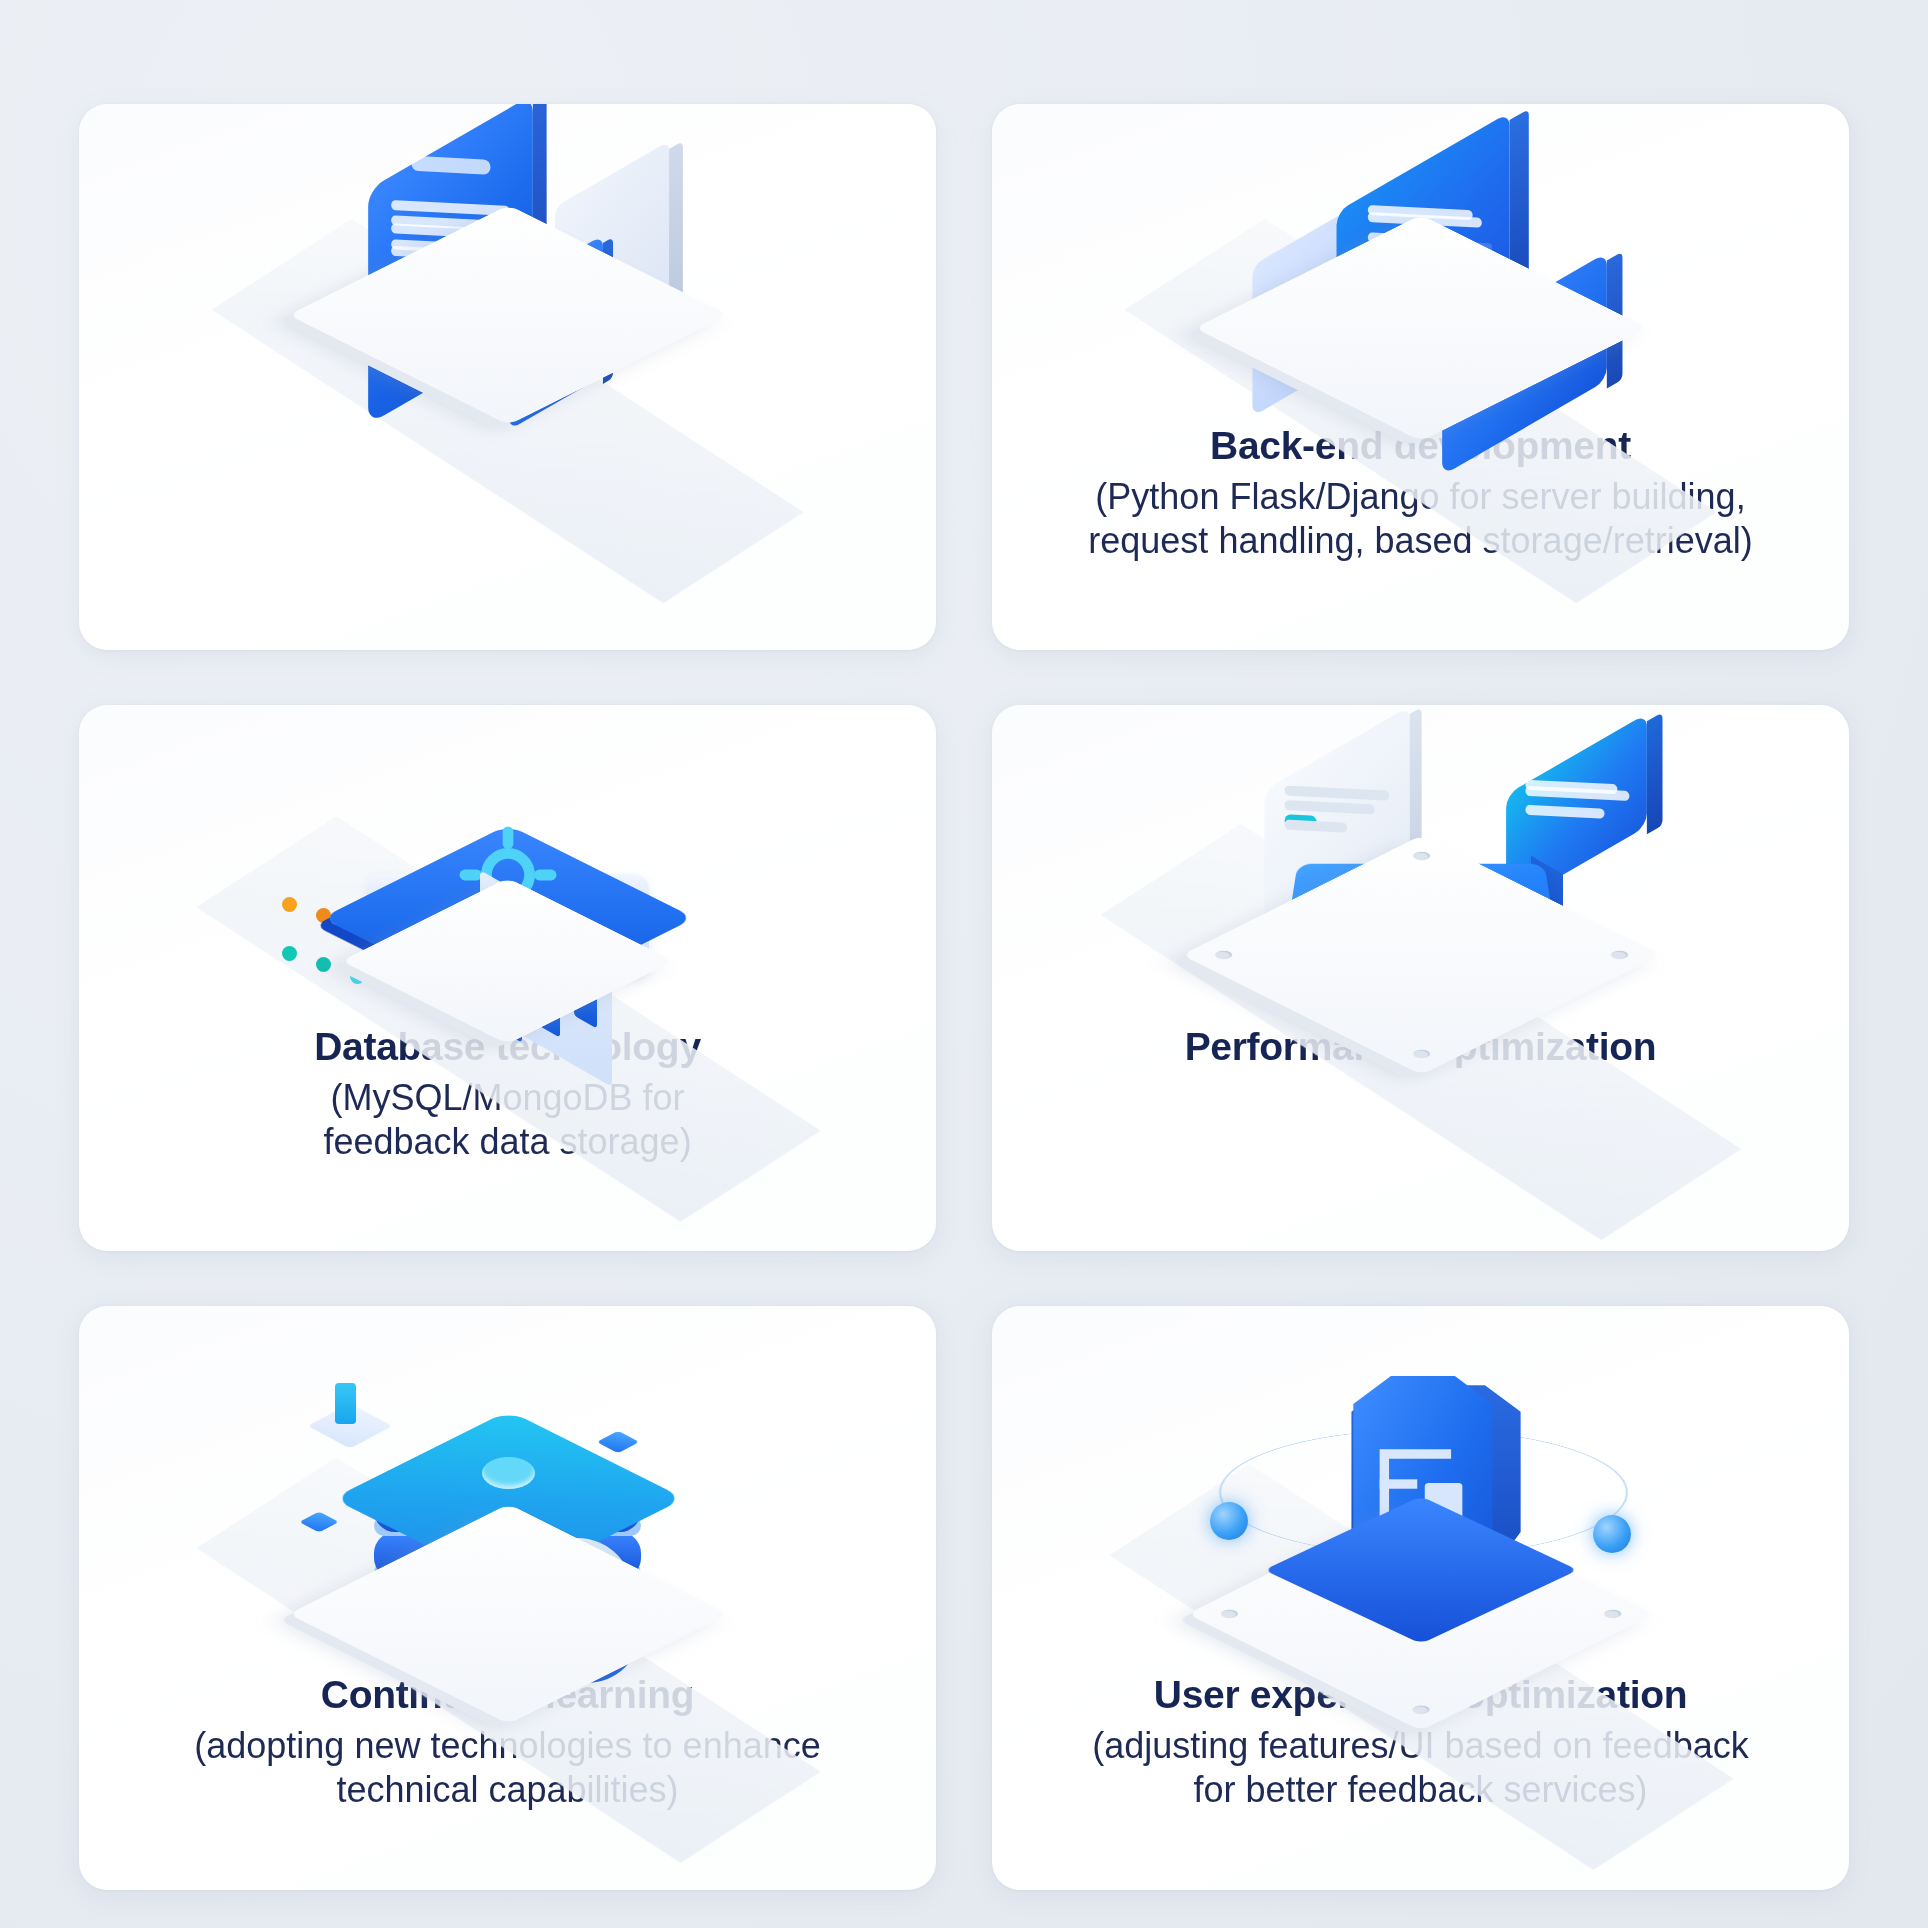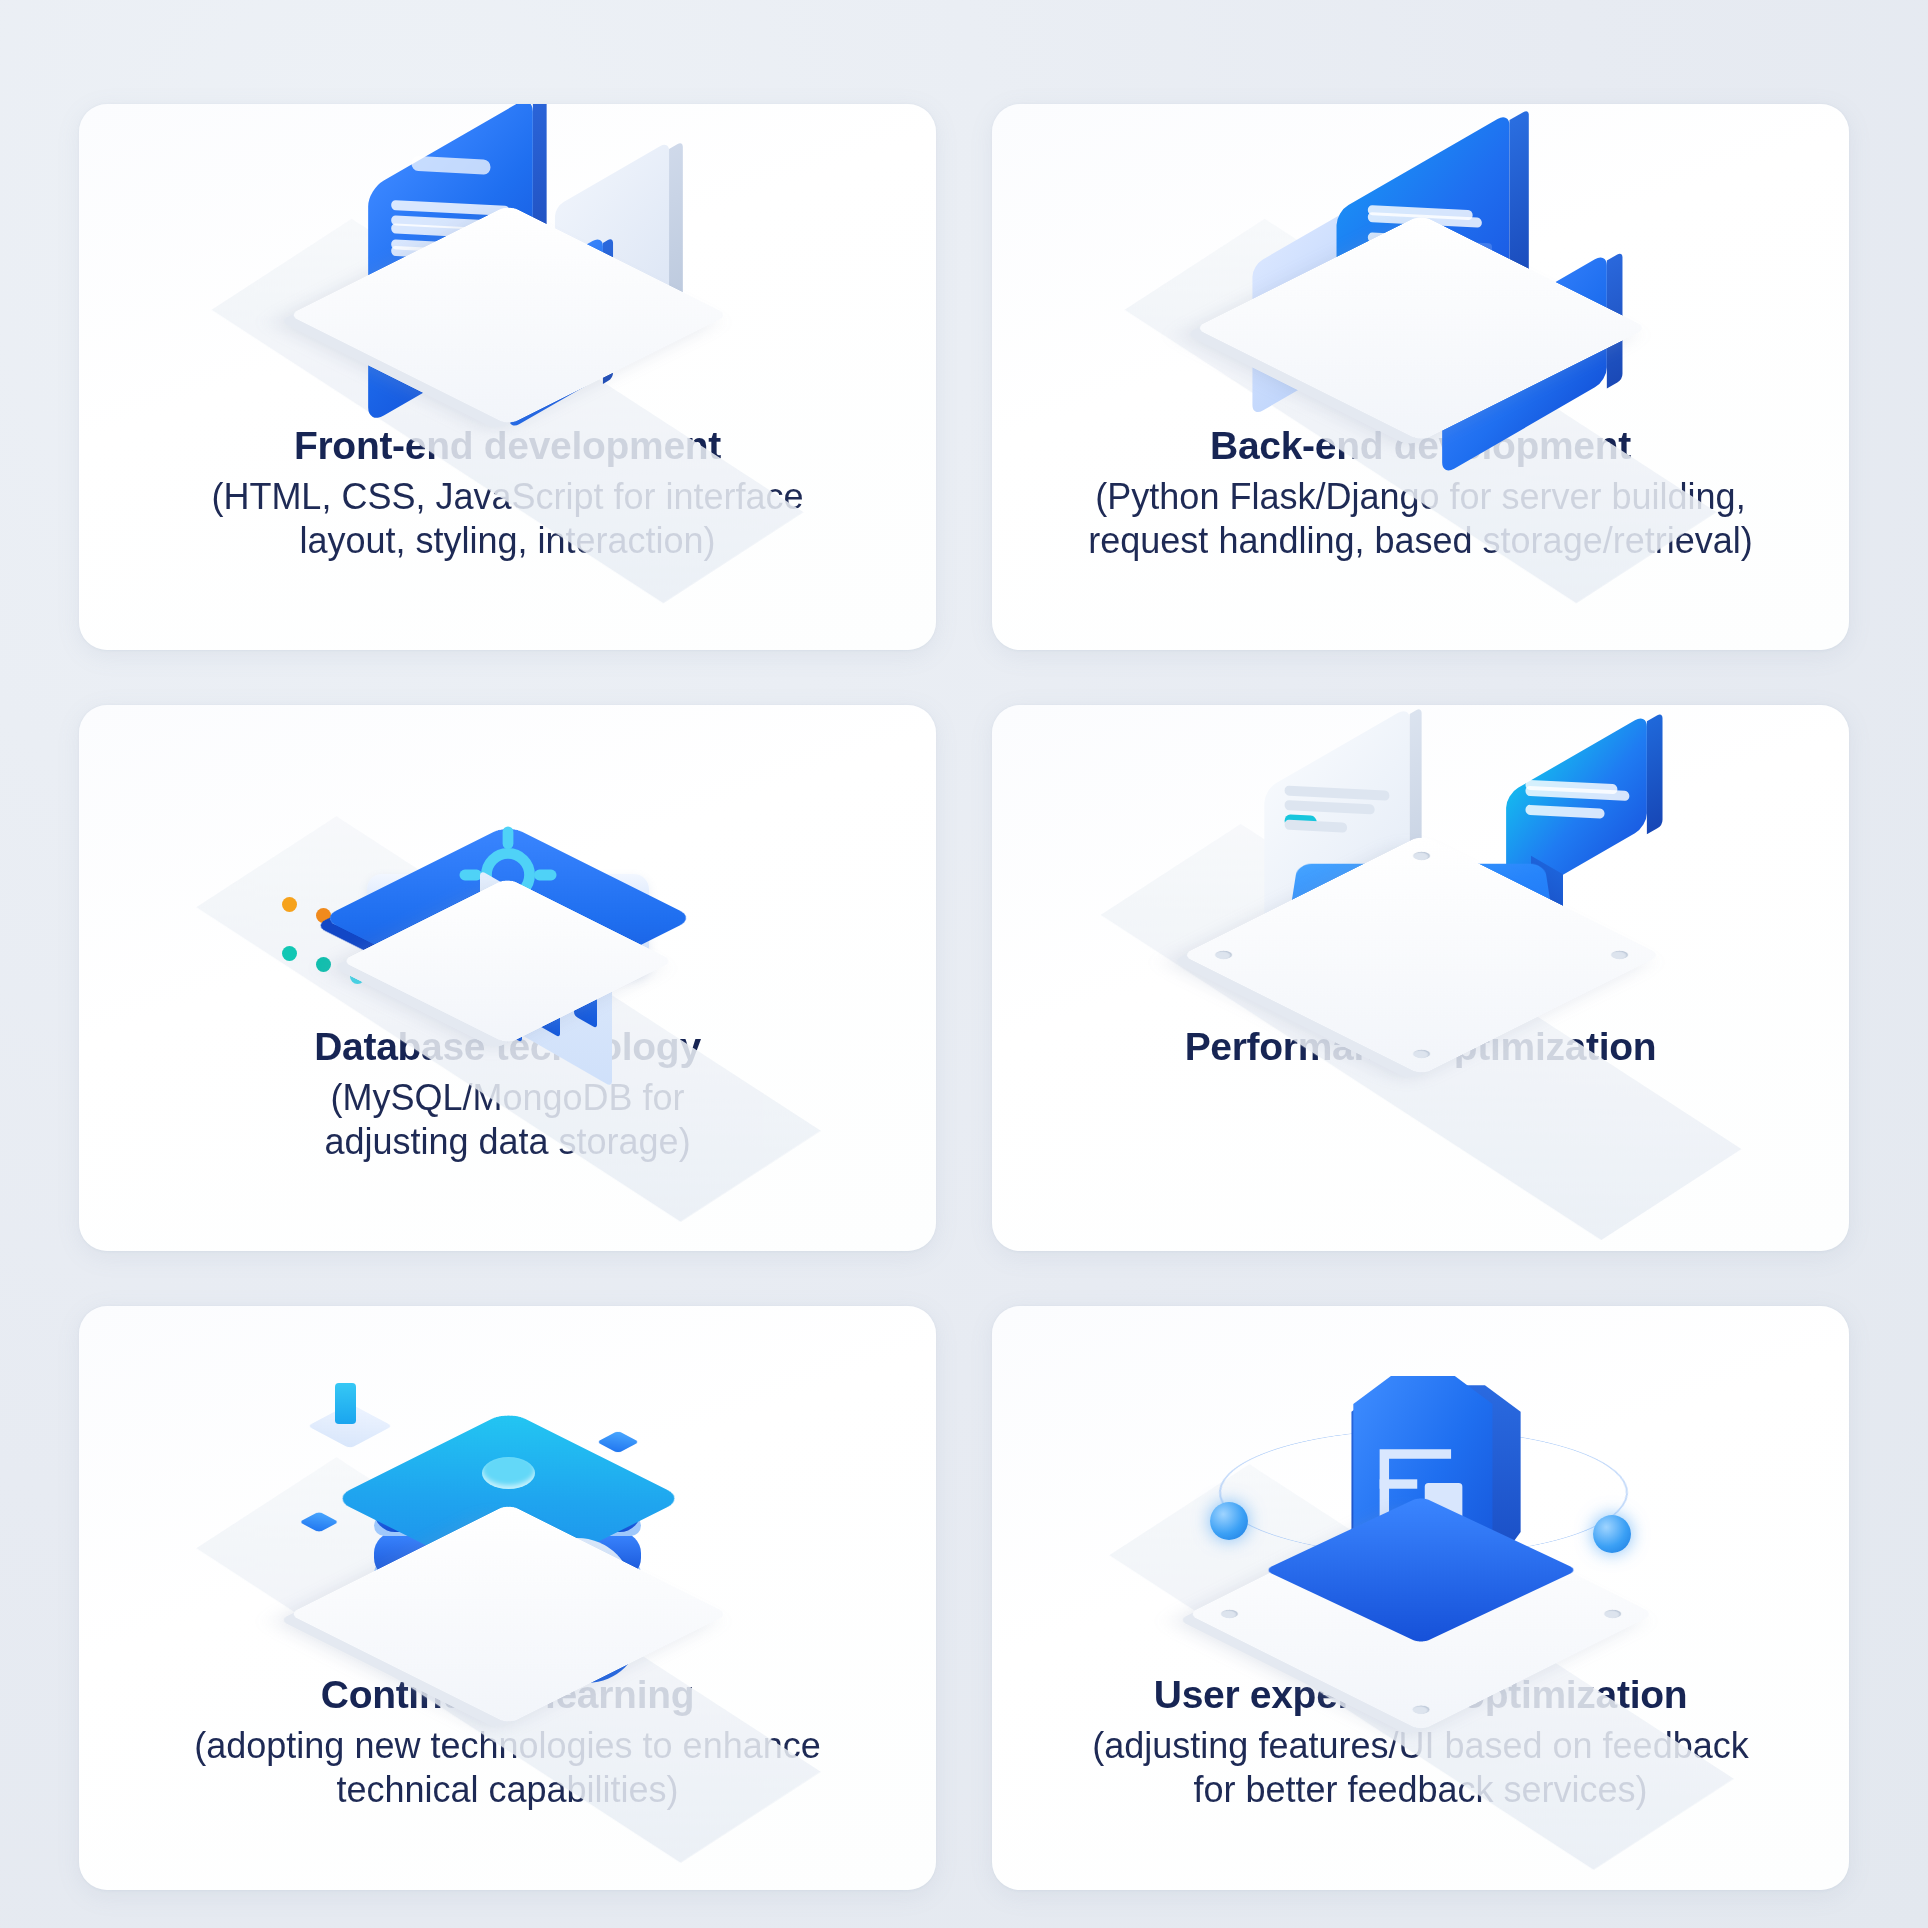--- a/index.html
+++ b/index.html
@@ -213,25 +213,20 @@
             <div class="lines" style="top:28%;gap:11%;">
               <i style="width:100%;height:8.5px;"></i>
                 <i style="width:88%;height:8.5px;"></i>
                 <i style="width:96%;height:8.5px;"></i>
                 <i style="width:76%;height:8.5px;"></i>
             </div>
           </div>
           <div class="pedestal" style="top:66%;width:311px;height:311px;margin-left:-155px;"></div>
         </div>
       </div>
-      <div class="txt">
-        <div class="title">Front-end development</div>
-        <div class="desc">(HTML, CSS, JavaScript for interface
-layout, styling, interaction)</div>
-      </div>
     </div>
 
     <div class="card">
       <div class="illus">
         <div class="stage">
           <div class="floor" style="top:52%;width:527px;margin-left:-264px;"></div>
 
           <div class="panel" style="left:256px;top:132px;width:111px;height:151px;background:linear-gradient(150deg,#d9e6ff 0%,#bcd3fb 100%);border-radius:11.3px;">
             <div class="side" style="background:linear-gradient(180deg,#a9c2f0,#8fb0e6);"></div>
           </div>
@@ -295,21 +290,21 @@
           <div style="position:absolute;left:401px;top:203px;width:132px;height:141px;background:linear-gradient(150deg,#e4eefc,#cfe0fa);transform:skewY(30deg);border-radius:5.6px;"></div>
           <div style="position:absolute;left:420px;top:282px;width:22.6px;height:49px;background:linear-gradient(180deg,#2f7df4,#1559db);transform:skewY(30deg);border-radius:3.8px;"></div>
           <div style="position:absolute;left:458px;top:260px;width:22.6px;height:66px;background:linear-gradient(180deg,#2f7df4,#1559db);transform:skewY(30deg);border-radius:3.8px;"></div>
           <div style="position:absolute;left:495px;top:234px;width:22.6px;height:83px;background:linear-gradient(180deg,#2f7df4,#1559db);transform:skewY(30deg);border-radius:3.8px;"></div>
           <div class="pedestal small" style="top:80%;"></div>
         </div>
       </div>
       <div class="txt">
         <div class="title">Database technology</div>
         <div class="desc">(MySQL/MongoDB for
-adjusting data storage)</div>
+feedback data storage)</div>
       </div>
     </div>
 
     <div class="card">
       <div class="illus">
         <div class="stage">
           <div class="floor" style="top:58%;width:584px;margin-left:-292px;"></div>
 
           <div class="panel" style="left:266px;top:43px;width:158px;height:166px;background:linear-gradient(150deg,#f6f9fd 0%,#e6edf7 100%);border-radius:13px;">
             <div class="side" style="width:13px;right:-13px;background:linear-gradient(180deg,#dbe3ef,#c7d2e3);"></div>

